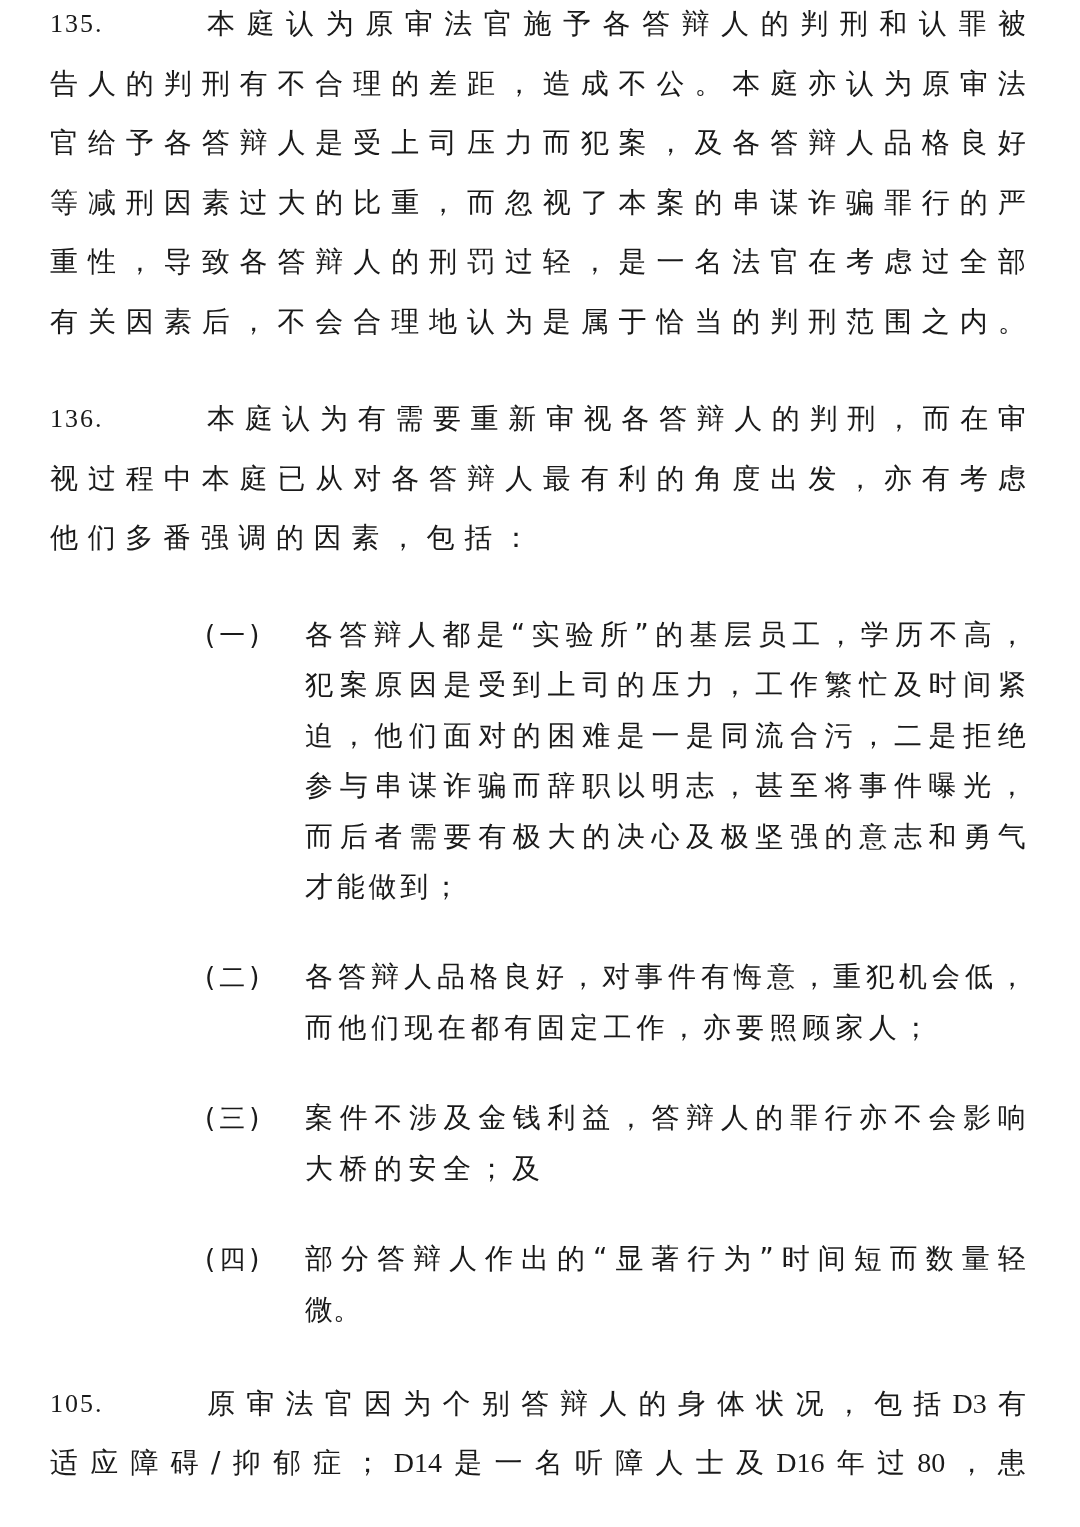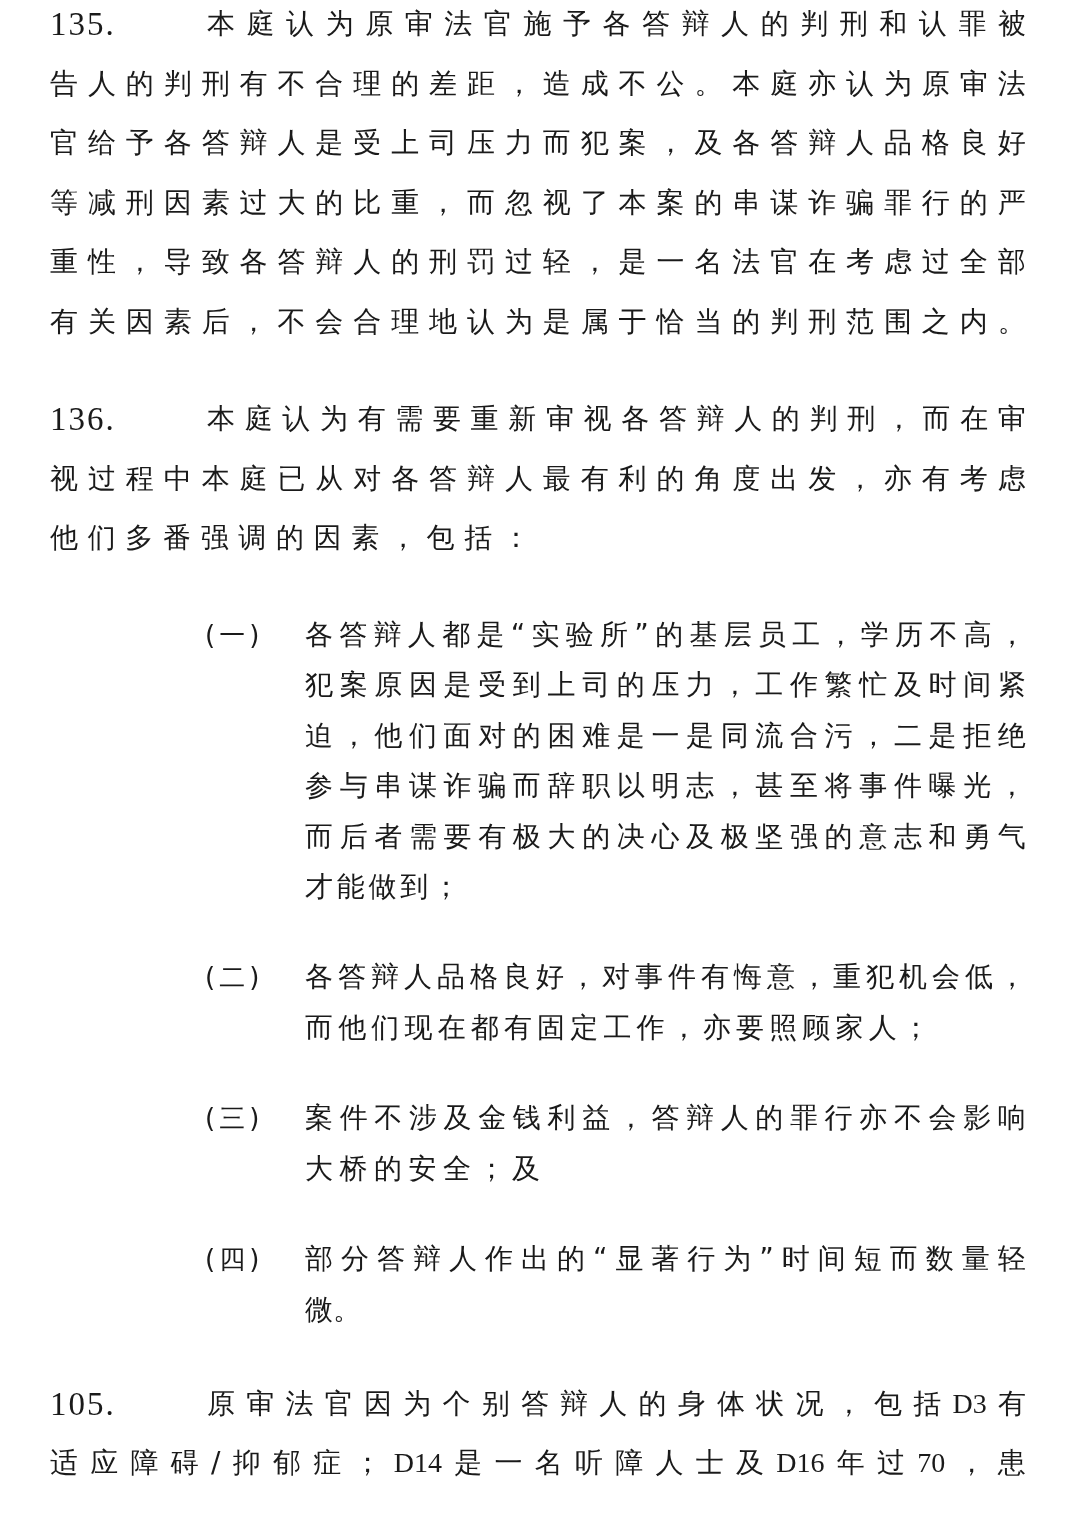--- a/index.html
+++ b/index.html
@@ -24,21 +24,21 @@
       white-space: nowrap;
     }
     .justify {
       display: flex;
       justify-content: space-between;
     }
     .para-num {
       position: absolute;
       left: 50px;
       font-family: "Liberation Serif", serif;
-      font-size: 33px;
+      font-size: 26px;
       letter-spacing: 2px;
     }
     .sub-label {
       position: absolute;
       left: 205px;
       font-size: 26px;
       letter-spacing: 4px;
     }
   </style>
 </head>
@@ -547,17 +547,17 @@
       <span>一</span>
       <span>名</span>
       <span>听</span>
       <span>障</span>
       <span>人</span>
       <span>士</span>
       <span>及</span>
       <span style="font-family: &quot;Liberation Serif&quot;, serif;">D16</span>
       <span>年</span>
       <span>过</span>
-      <span style="font-family: &quot;Liberation Serif&quot;, serif;">70</span>
+      <span style="font-family: &quot;Liberation Serif&quot;, serif;">80</span>
       <span>，</span>
       <span>患</span>
     </div>
   </div>
 
 </body></html>

